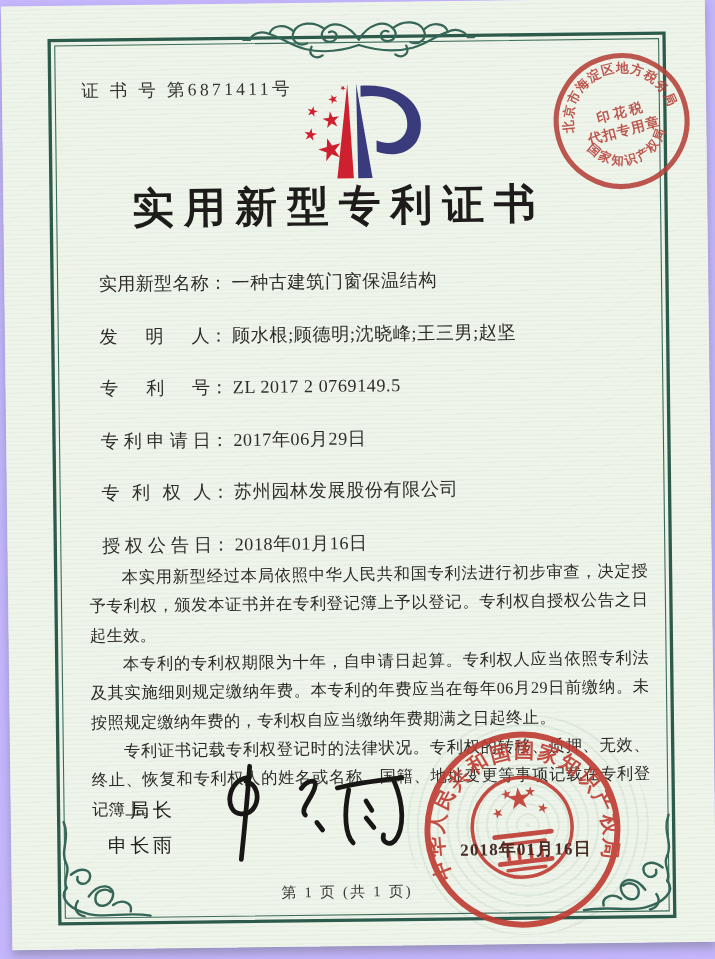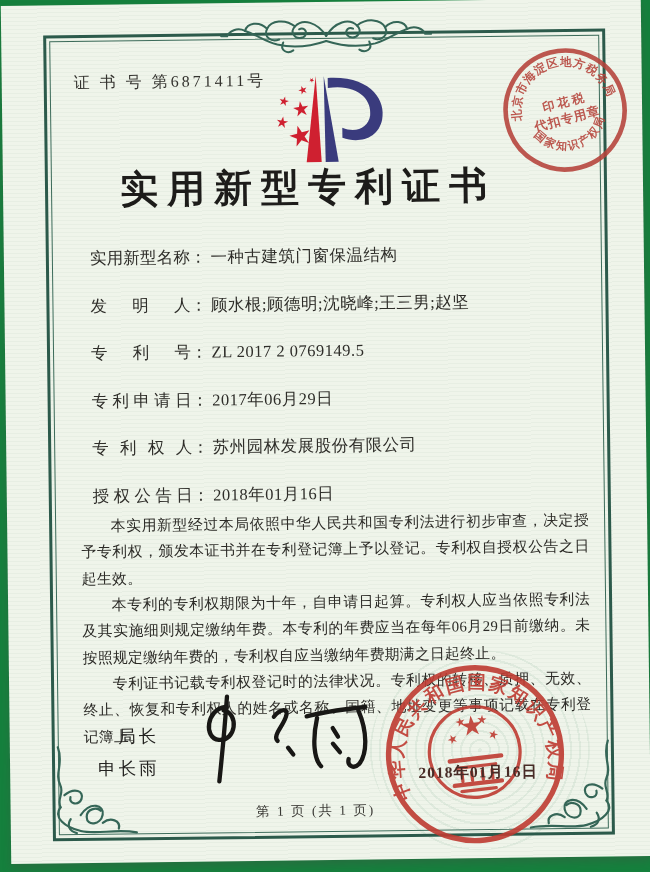--- a/index.html
+++ b/index.html
@@ -1,19 +1,19 @@
 <!DOCTYPE html>
 <html><head>
 <meta charset="utf-8">
 <style>
   * { margin:0; padding:0; box-sizing:border-box; }
   html,body { width:650px; height:872px; overflow:hidden; background:#ffffff;
     font-family:"Liberation Serif","DejaVu Serif",serif; }
 
-  .photo { position:relative; width:650px; height:872px; background:#15803d; }
+  .photo { position:relative; width:650px; height:872px; background:#c4b5fd; }
 
   .page {
     position:absolute; left:6px; top:2px; width:640px; height:858px;
     transform:rotate(-0.7deg); transform-origin:50% 50%;
     background:
       repeating-linear-gradient(180deg,#eff4ea 0px,#eff4ea 3px,#e7eee3 3px,#e7eee3 4px);
     box-shadow:0 5px 9px rgba(70,80,70,.35);
   }
 
   .frame-outer { position:absolute; left:42px; top:30px; right:36px; bottom:22px;

